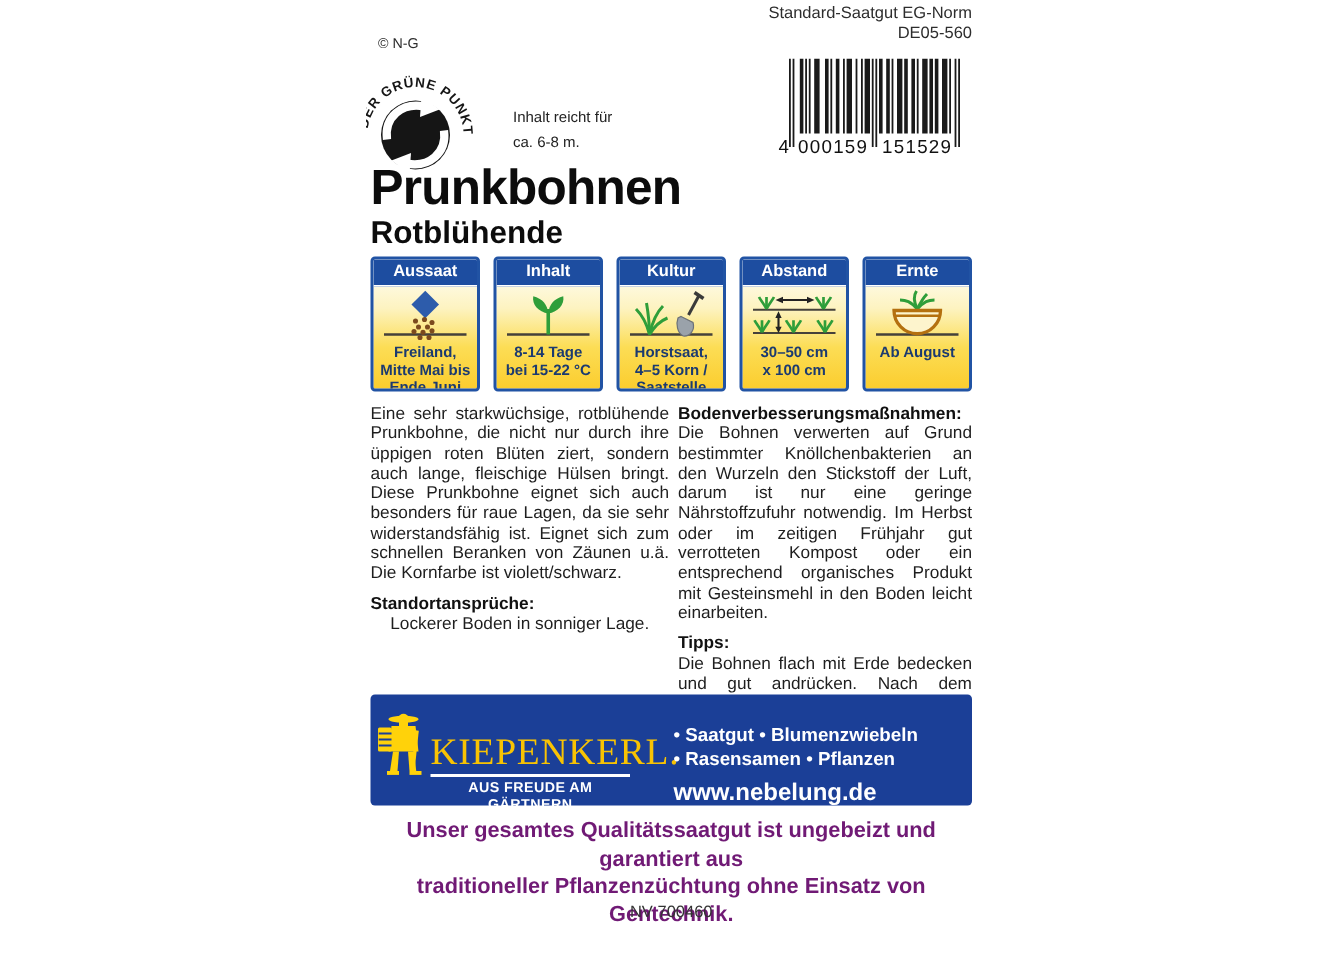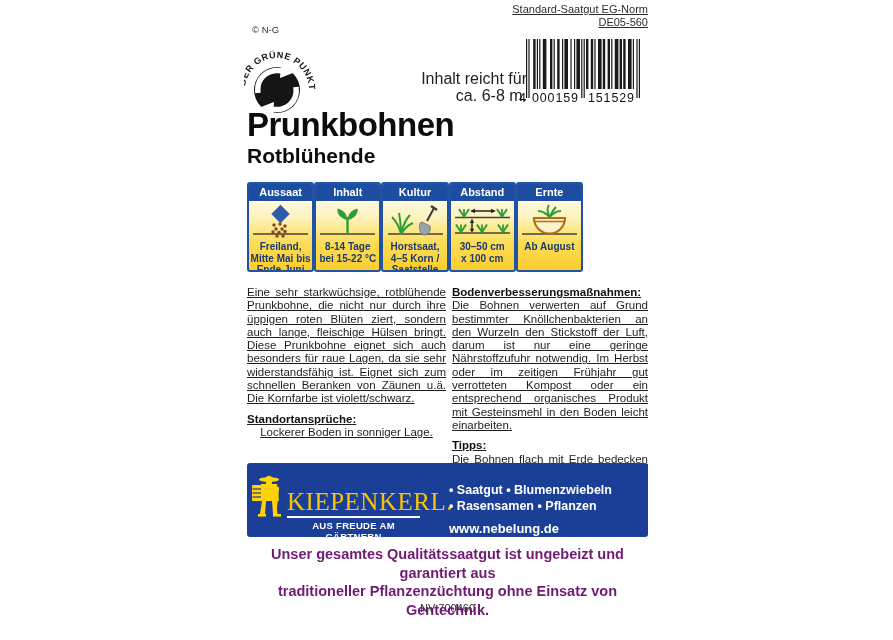--- a/index.html
+++ b/index.html
@@ -1,56 +1,56 @@
 <!DOCTYPE html>
 <html><head>
 <meta charset="utf-8">
 <style>
   html,body{margin:0;padding:0;background:#ffffff;}
   .canvas{position:relative;width:893px;height:640px;background:#ffffff;overflow:hidden;
           font-family:"Liberation Sans", sans-serif;color:#1f1f1f;}
   .packet{position:absolute;left:247px;top:0;width:401px;height:640px;}
   .abs{position:absolute;}
 
-  .norm-block{right:0;top:3px;text-align:right;font-size:11px;line-height:13px;color:#2d2d2d;text-decoration:underline;}
+  .norm-block{right:0;top:3px;text-align:right;font-size:11px;line-height:13px;color:#2d2d2d;}
   .copyright{left:5px;top:24px;font-size:9.5px;color:#2d2d2d;}
   .gp-logo{left:-3px;top:40px;}
-  .inhalt{left:95px;top:71px;width:185px;text-align:right;font-size:16px;line-height:16.5px;color:#222;}
+  .inhalt{left:95px;top:71px;width:185px;text-align:left;font-size:10px;line-height:16.5px;color:#222;}
   .barcode{left:271px;top:39px;}
   .barcode text{font-family:"Liberation Sans",sans-serif;font-size:12.5px;fill:#111;}
 
   .title{left:0;top:106px;font-size:33px;font-weight:bold;color:#0c0c0c;letter-spacing:-0.5px;}
   .subtitle{left:0;top:144px;font-size:21px;font-weight:bold;color:#0c0c0c;}
 
-  .boxes{left:0;top:171px;width:336px;display:flex;justify-content:space-between;margin-top:11px;}
+  .boxes{left:0;top:171px;width:401px;display:flex;justify-content:space-between;}
   .ibox{width:73px;height:90px;box-sizing:border-box;border:2px solid #2153a4;border-radius:3px;
         background:linear-gradient(to bottom,#ffffff 0%,#fdf3c0 38%,#fcdd55 68%,#fbcd2e 100%);overflow:hidden;}
   .ibox-head{height:17px;background:#1d4da0;border-bottom:1px solid #ffffff;color:#ffffff;
              font-size:11px;font-weight:bold;text-align:center;line-height:17px;}
   .ibox-icon{display:block;margin:2px auto 0;}
   .ibox-text{margin-top:1px;font-size:10px;line-height:11.5px;font-weight:bold;color:#1b3a70;
              text-align:center;white-space:pre-line;}
 
-  .col{top:286px;font-size:11.5px;line-height:13.3px;color:#1e1e1e;text-decoration:underline;}
+  .col{top:270px;font-size:11.5px;line-height:13.3px;color:#1e1e1e;}
   .col-left{left:0;width:199px;}
   .col-right{left:205px;width:196px;}
   .col p{margin:0;text-align:justify;}
   .col .plain{text-align:center;}
   .col h3{margin:7px 18px 0 0;font-size:11.5px;line-height:13.3px;color:#111;}
   .col h3.first{margin-top:0;}
 
   .brandbar{left:0;top:463px;width:401px;height:74px;background:#1b3f97;border-radius:3px;}
   .kman{position:absolute;left:5px;top:10px;}
   .kname{position:absolute;left:40px;top:25px;font-family:"Liberation Serif",serif;font-weight:normal;
          font-size:25px;letter-spacing:0.5px;color:#f8c303;}
   .krule{position:absolute;left:40px;top:53px;width:133px;height:2px;background:#ffffff;}
   .kslogan{position:absolute;left:40px;top:57px;width:133px;text-align:center;font-size:9.5px;
            font-weight:bold;letter-spacing:0.3px;color:#ffffff;}
   .bar-right{position:absolute;left:202px;top:19px;color:#ffffff;font-weight:bold;font-size:12.5px;line-height:16px;}
-  .bar-web{margin-top:7px;font-size:13px;}
+  .bar-web{margin-top:7px;font-size:16px;}
 
   .footer-quality{left:0;top:545px;width:401px;text-align:center;color:#701a75;font-weight:bold;
                   font-size:14.5px;line-height:18.5px;}
   .nv{left:0;top:602px;width:401px;text-align:center;font-size:11px;color:#333;}
 </style>
 </head>
 <body>
 
 <div class="canvas">
   <div class="packet">

